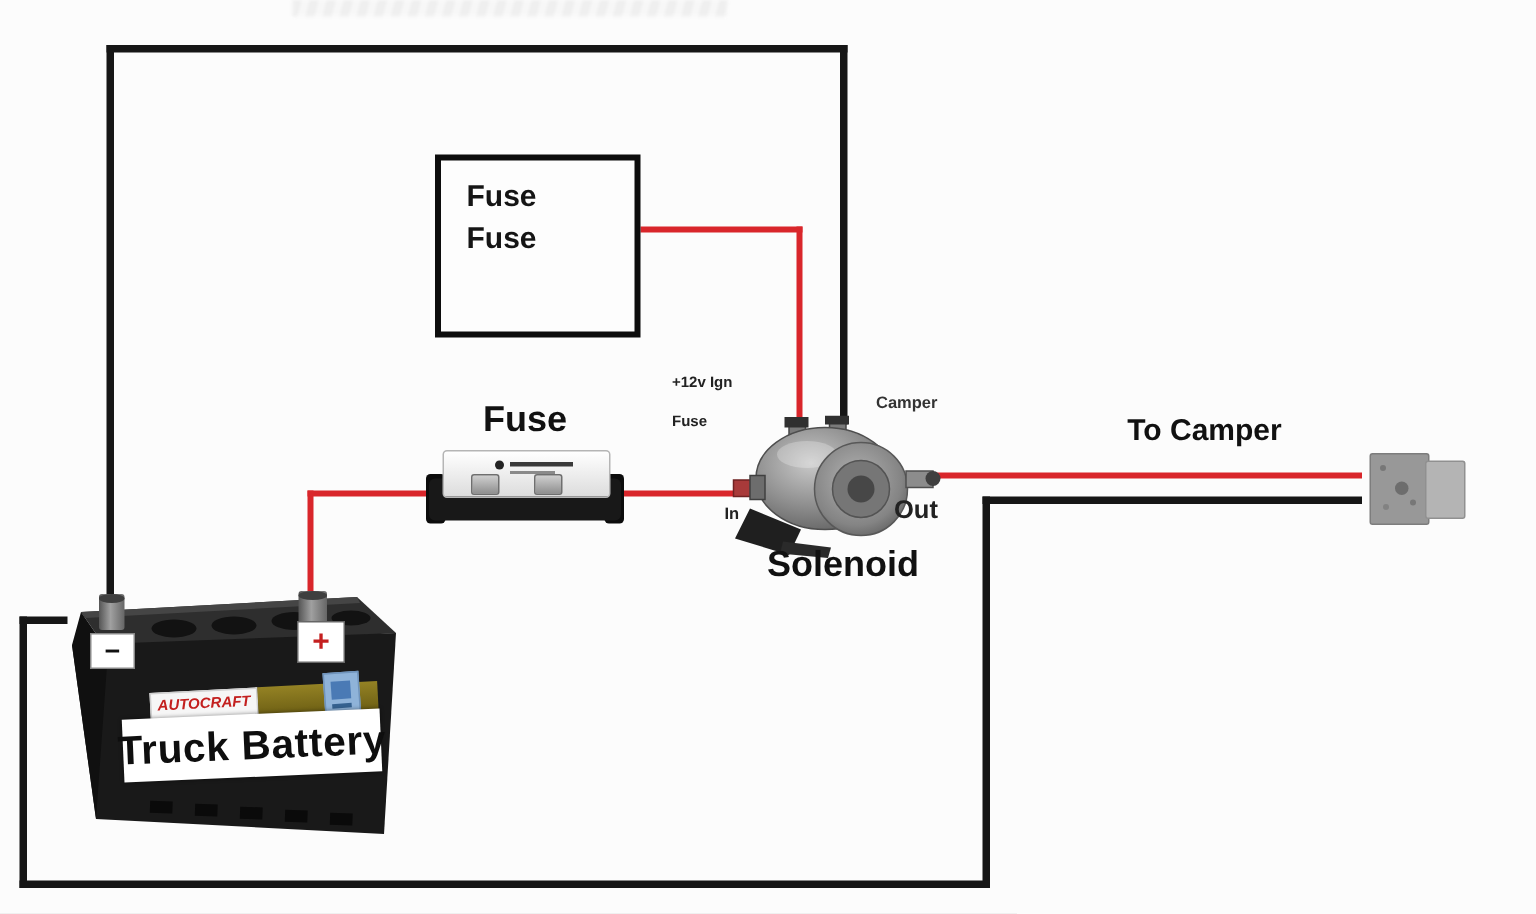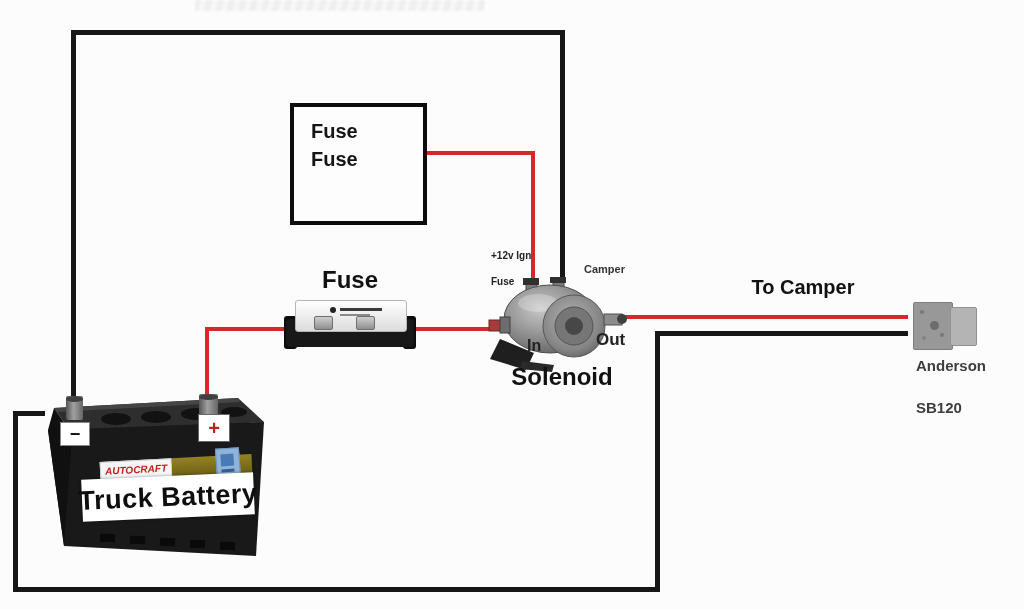--- a/index.html
+++ b/index.html
@@ -142,39 +142,37 @@
       <circle cx="86" cy="49" r="19" fill="#767676" stroke="#535353"></circle>
       <circle cx="86" cy="49" r="9" fill="#474747"></circle>
 
       <rect x="1" y="43" width="15" height="11" fill="#a83a3a" stroke="#6f2222"></rect>
       <rect x="12" y="40" width="10" height="16" fill="#6d6d6d" stroke="#404040"></rect>
 
       <rect x="116" y="37" width="18" height="11" fill="#8c8c8c" stroke="#4f4f4f"></rect>
       <circle cx="134" cy="42" r="5" fill="#3f3f3f"></circle>
     </svg>
   </div>
-  <div class="lbl" style="left:491px;top:249px;font-size:10px;line-height:13px;color:#222;"><span>+12v Ign</span><br>
+  <div class="lbl" style="left:448px;top:249px;font-size:10px;line-height:13px;color:#222;"><span>+12v Ign</span><br>
        <span>Fuse</span></div>
   <div class="lbl" style="left:584px;top:263px;font-size:11px;color:#333;">Camper</div>
-  <div class="lbl" style="left:483px;top:337px;font-size:16px;color:#222;margin-left:44px;">In</div>
+  <div class="lbl" style="left:483px;top:337px;font-size:11px;color:#222;">In</div>
   <div class="lbl" style="left:596px;top:330px;font-size:17px;color:#222;">Out</div>
   <div class="lbl" style="left:482px;top:363px;width:160px;text-align:center;font-size:24px;">Solenoid</div>
 
   <div class="lbl" style="left:723px;top:276px;width:160px;text-align:center;font-size:20px;">To Camper</div>
 
   <div class="anderson">
     <div class="blockL"></div>
     <div class="blockR"></div>
     <div class="hole"></div>
     <div class="dot" style="left:7px;top:10px;"></div>
     <div class="dot" style="left:27px;top:33px;"></div>
     <div class="dot" style="left:9px;top:36px;background:#828282;"></div>
   </div>
-  <div class="lbl" style="left:916px;top:355px;font-size:15px;line-height:21px;color:#3d3d3d;"><span>Anderson</span><br>
-       <span>SB120</span></div>
 
   <div class="battery">
     <svg width="235" height="175" viewBox="0 0 235 175">
 
       <polygon points="16,22 200,12 226,36 34,48" fill="#2e2e2e"></polygon>
       <polygon points="16,22 200,12 202,16 19,26" fill="#454545"></polygon>
 
       <polygon points="10,44 226,36 218,170 26,160" fill="#191919"></polygon>
 
       <polygon points="10,44 16,22 34,48 26,160 10,44" fill="#101010"></polygon>

